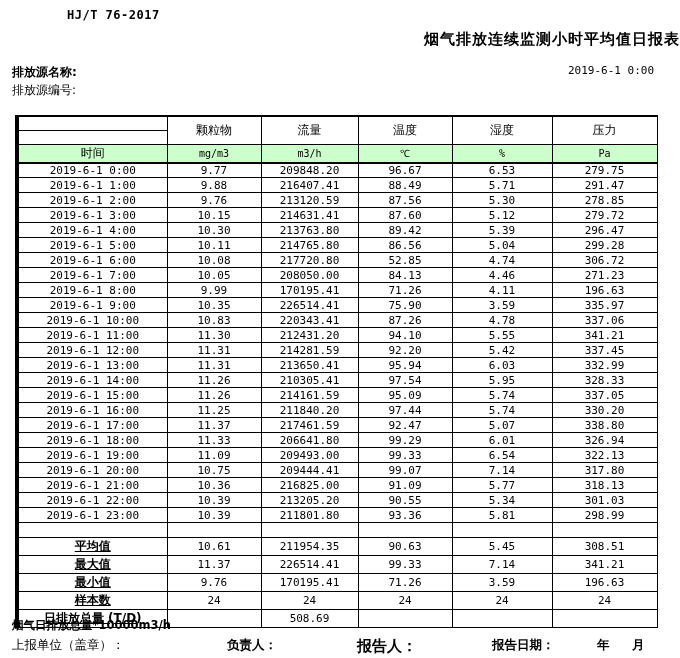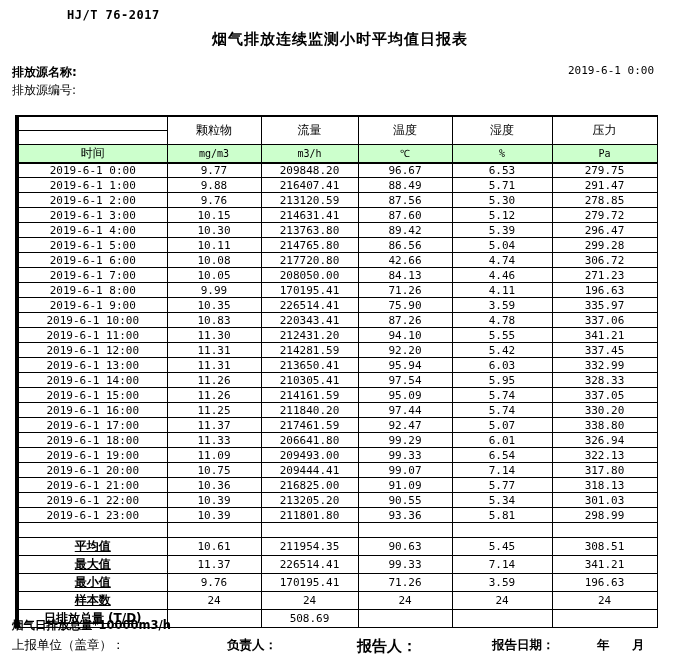--- a/index.html
+++ b/index.html
@@ -3,21 +3,21 @@
 <meta charset="utf-8">
 <style>
   * { margin:0; padding:0; box-sizing:border-box; }
   html,body { background:#ffffff; }
   .page {
     position:relative; width:680px; height:658px; background:#fff;
     font-family:"DejaVu Sans", "Liberation Sans", sans-serif; color:#000;
     overflow:hidden;
   }
   .std   { position:absolute; left:25px; top:8px;  font-size:12px; font-weight:bold; font-family:"DejaVu Sans Mono", monospace; letter-spacing:0.5px;padding-left:42px; }
-  .title { position:absolute; left:0; top:30px; width:680px; text-align:center; font-size:15px; font-weight:bold; letter-spacing:1px; }
+  .title { position:absolute; left:0; top:30px; width:680px; text-align:right; font-size:15px; font-weight:bold; letter-spacing:1px; }
   .src-name { position:absolute; left:12px; top:64px; font-size:12px; font-weight:bold; }
   .src-code { position:absolute; left:12px; top:82px; font-size:12px; font-weight:normal; }
   .dt { position:absolute; left:568px; top:64px; font-size:11px; font-family:"DejaVu Sans Mono", monospace; }
 
   table.report {
     position:absolute; left:15px; top:115px;
     border-collapse:collapse; table-layout:fixed;
     border:1px solid #000; border-left:4px solid #000; border-top:2px solid #000;
   }
   table.report td, table.report th {
@@ -131,21 +131,21 @@
           <td class="num">10.11</td>
           <td class="num">214765.80</td>
           <td class="num">86.56</td>
           <td class="num">5.04</td>
           <td class="num">299.28</td>
         </tr>
         <tr>
           <td class="lbl">2019-6-1 6:00</td>
           <td class="num">10.08</td>
           <td class="num">217720.80</td>
-          <td class="num">42.66</td>
+          <td class="num">52.85</td>
           <td class="num">4.74</td>
           <td class="num">306.72</td>
         </tr>
         <tr>
           <td class="lbl">2019-6-1 7:00</td>
           <td class="num">10.05</td>
           <td class="num">208050.00</td>
           <td class="num">84.13</td>
           <td class="num">4.46</td>
           <td class="num">271.23</td>

